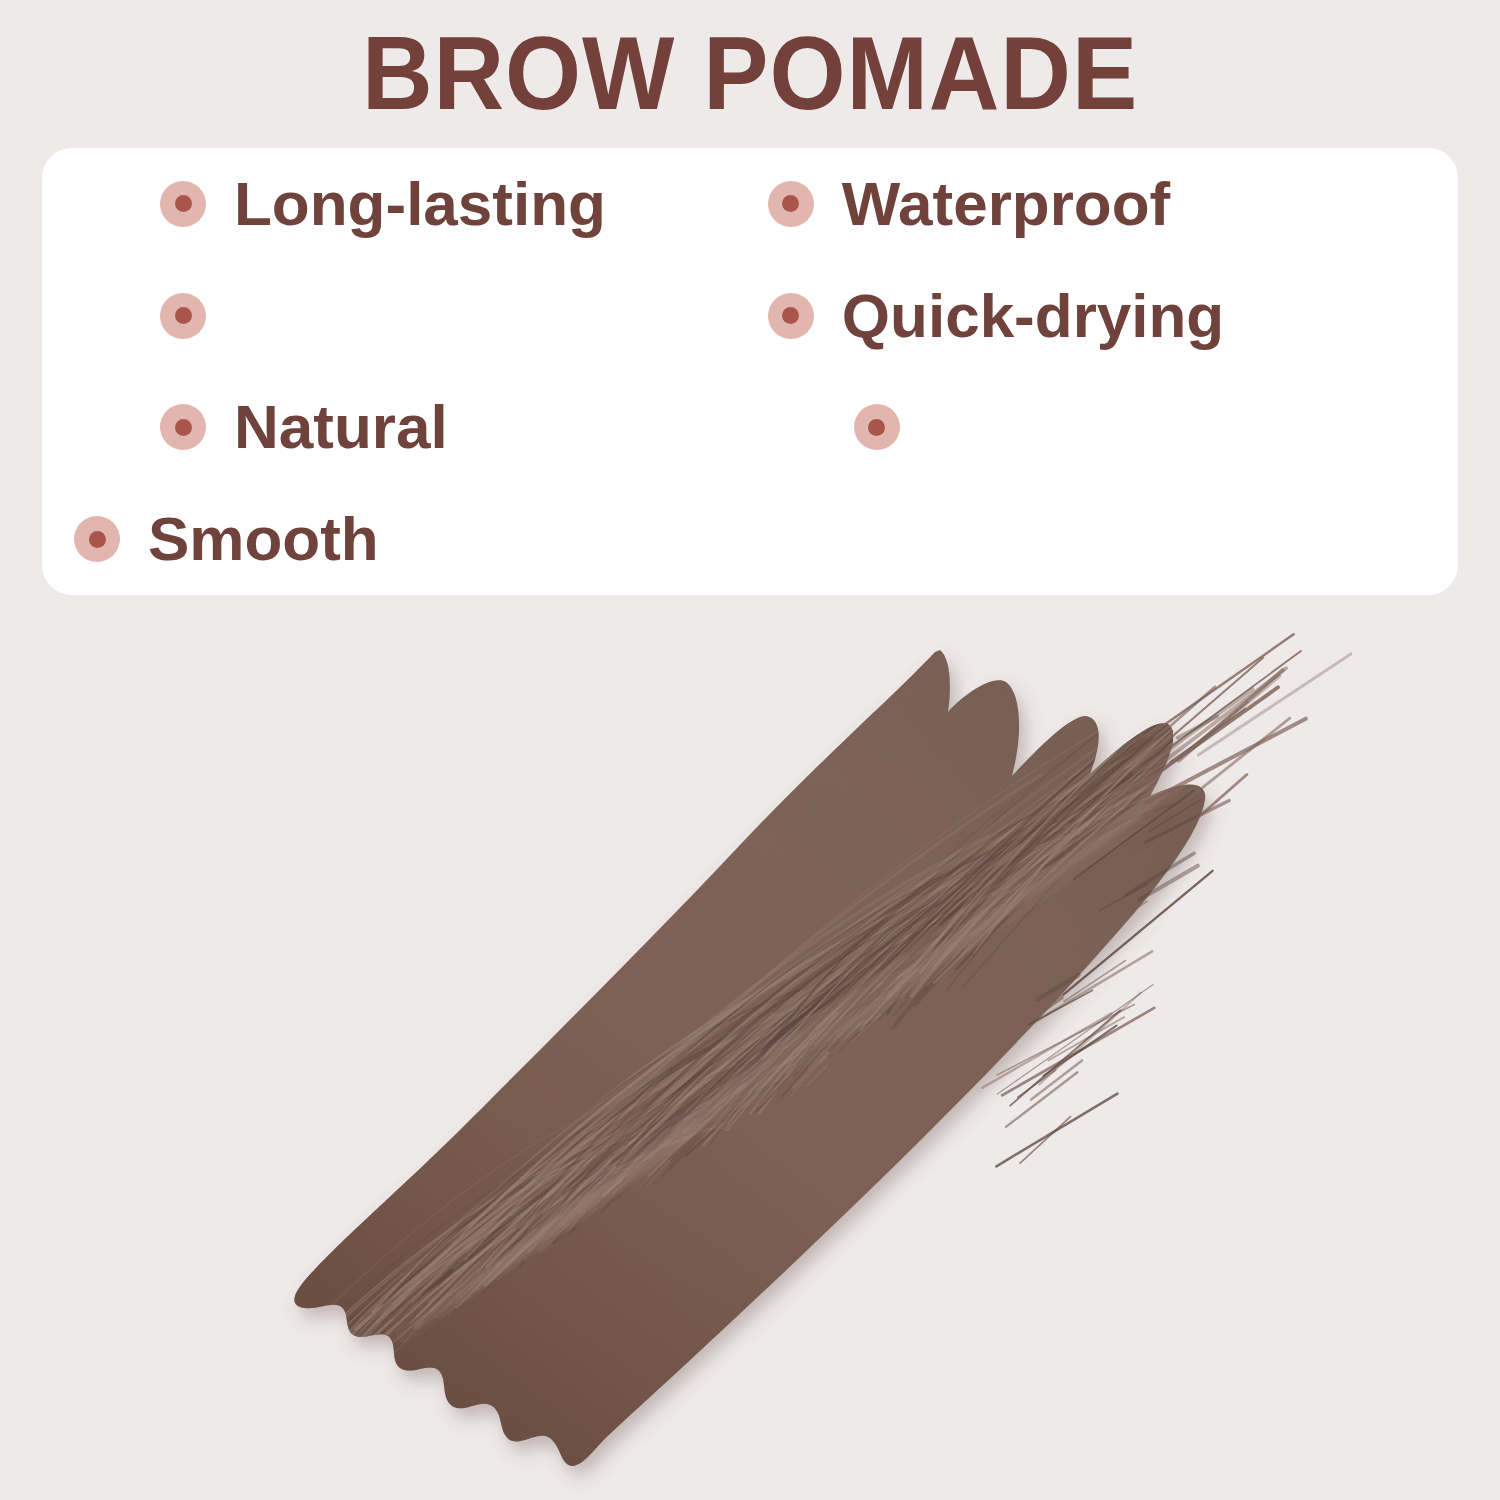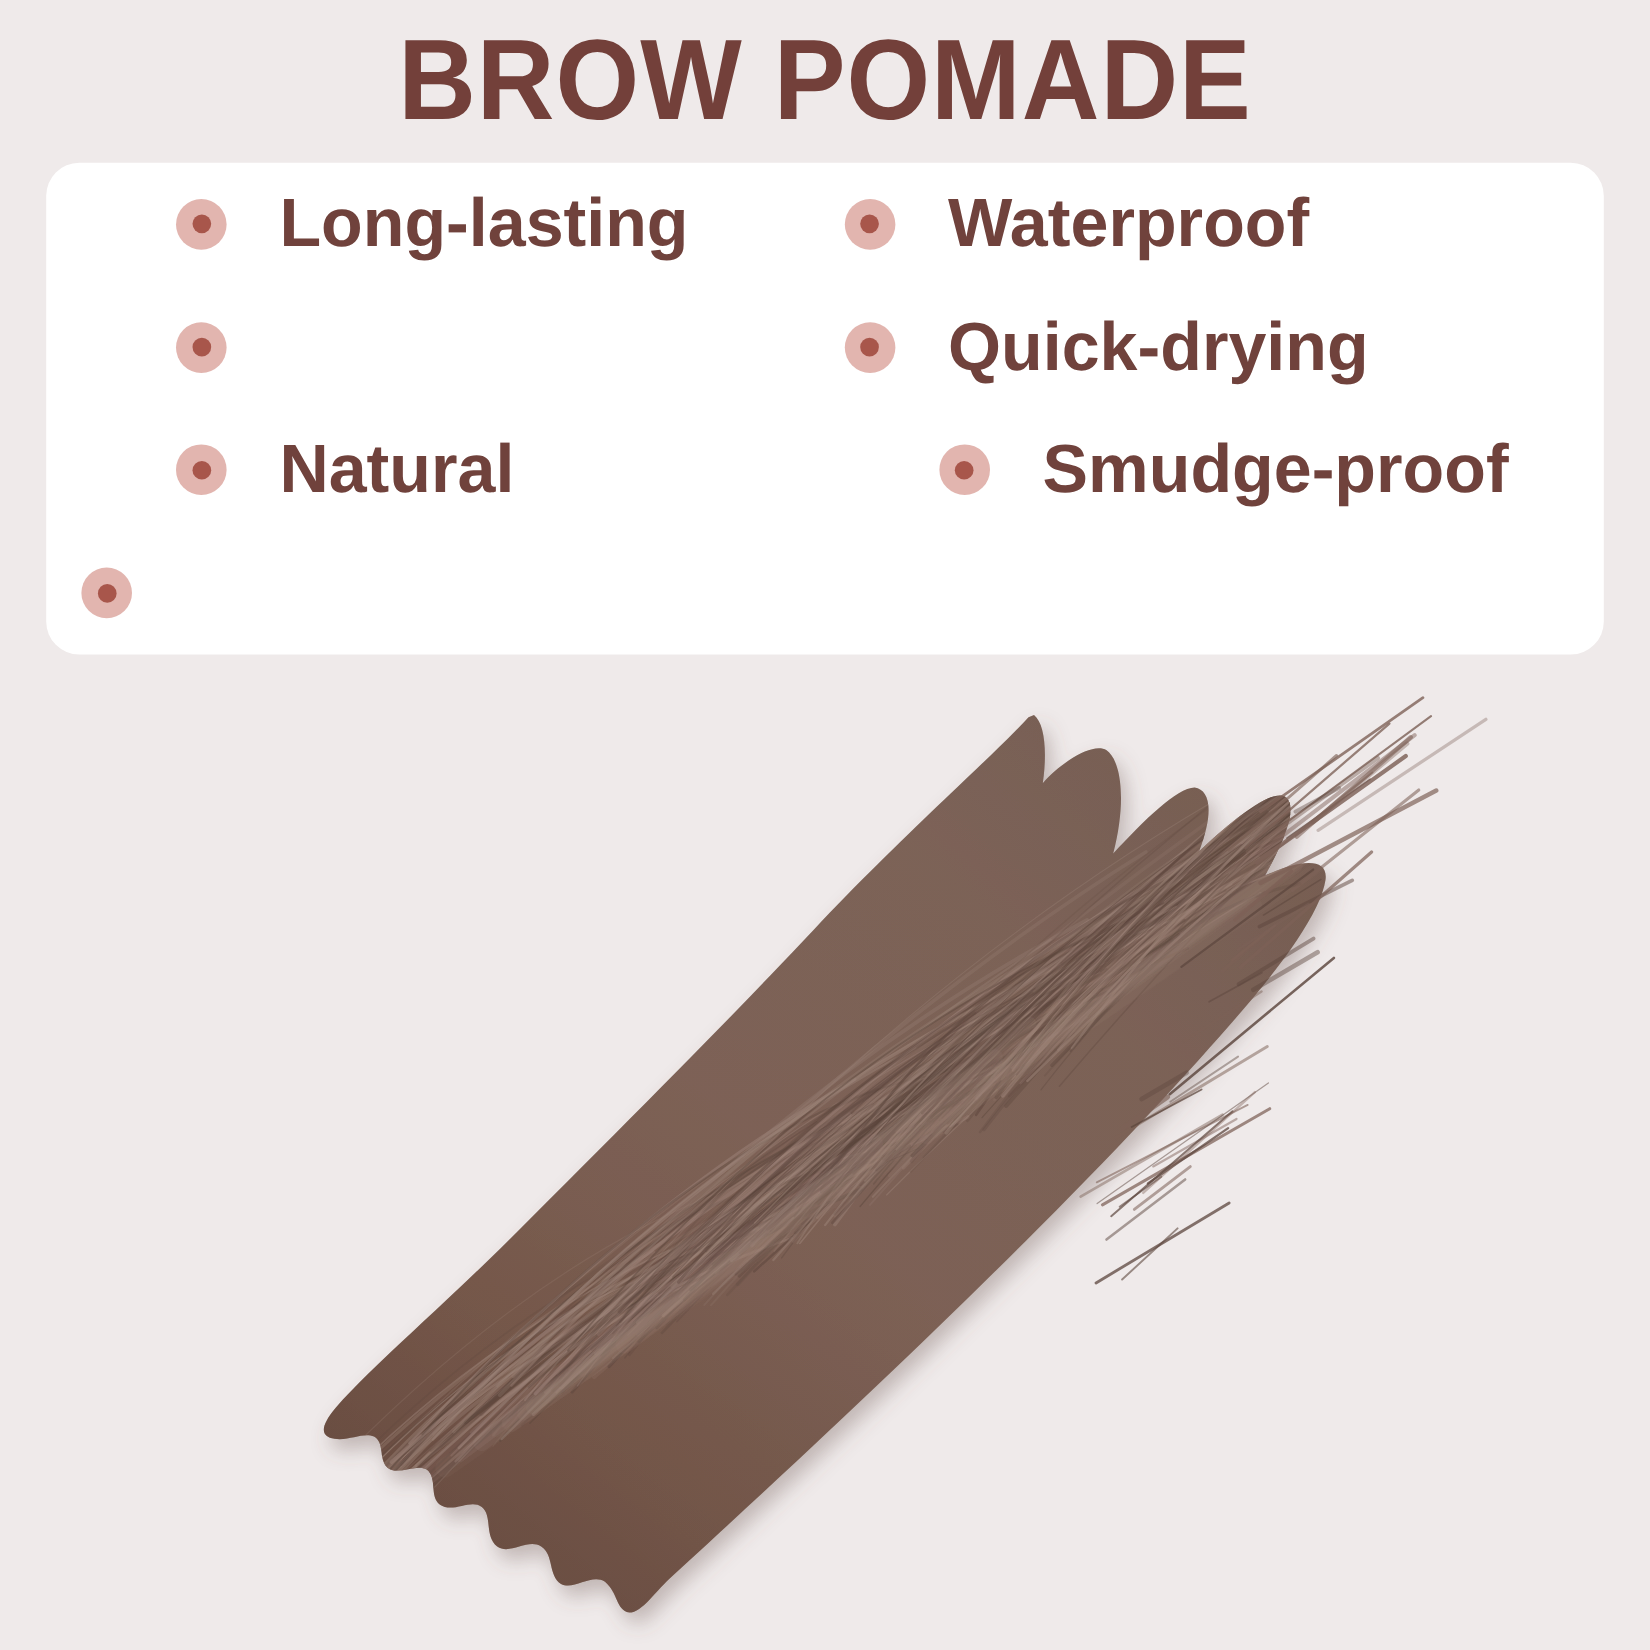--- a/index.html
+++ b/index.html
@@ -54,21 +54,21 @@
     height: 100%;
     display: grid;
     grid-template-columns: 49% 51%;
     grid-template-rows: repeat(4, 1fr);
     align-items: center;
   }
 
   .feature-item {
     display: flex;
     align-items: center;
-    gap: 48px;
+    gap: 28px;
     padding-left: 118px;
     box-sizing: border-box;
   }
   .feature-item.col-right {
     padding-left: 32px;
   }
 
   .bullet-dot {
     flex: 0 0 auto;
     width: 46px;
@@ -141,25 +141,25 @@
     </div>
 
     <div class="feature-item">
       <span class="bullet-dot"></span>
       <span class="feature-label">Natural</span>
     </div>
 
 
     <div class="feature-item">
       <span class="bullet-dot"></span>
-      <span class="feature-label">Smudge-proof</span>
     </div>
 
     <div class="feature-item col-right">
       <span class="bullet-dot"></span>
+      <span class="feature-label">Smooth</span>
     </div>
 
   </div>
 </div>
 
 <div id="pomade-swatch">
   <svg viewBox="0 0 1500 900" xmlns="http://www.w3.org/2000/svg">
     <defs>
       <clipPath id="smearClip">
         <path d="M 935 52

